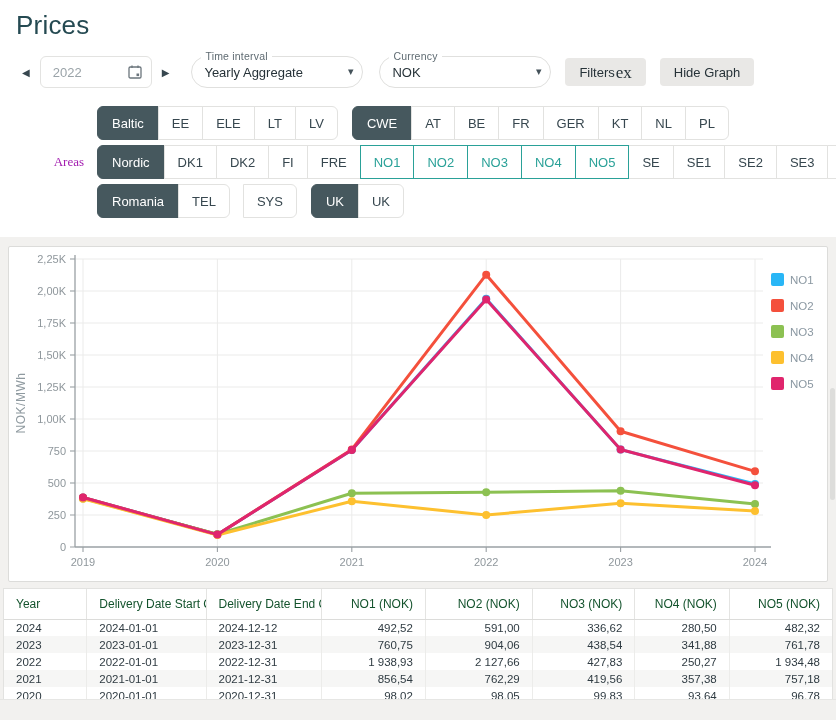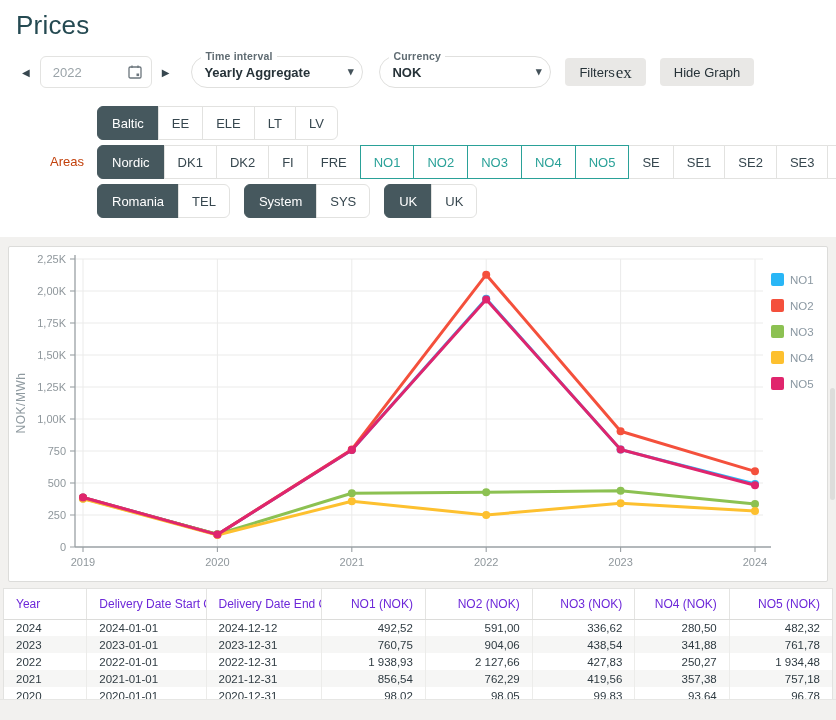--- a/index.html
+++ b/index.html
@@ -22,40 +22,40 @@
     display:flex; align-items:center; padding:0 8px 0 12px; margin:0 4px;
   }
   .year-box input {
     border:none; outline:none; width:100%; font-size:13px; color:#9aa3a8;
     font-family:"Liberation Sans", sans-serif; background:transparent;
   }
   .cal-icon { flex:0 0 auto; display:flex; cursor:pointer; }
 
   .float-select {
     position:relative; height:32px; background:#fff; border:1px solid #e0e0de; border-radius:16px;
-    display:flex; align-items:center; padding:0 26px 0 12px; width:172px; cursor:pointer;font-weight:bold;
+    display:flex; align-items:center; padding:0 26px 0 12px; width:172px; cursor:pointer;
   }
   .float-select .flabel {
     position:absolute; top:-7px; left:9px; background:#fff; padding:0 4px;
     font-size:10.5px; color:#5f6b72; letter-spacing:.2px;
   }
   .float-select .fvalue { font-size:13px; color:#263238; white-space:nowrap; }
   .float-select .caret { position:absolute; right:9px; top:8px; font-size:11px; color:#44525a; }
   .ml16 { margin-left:16px; }
 
   .gray-btn {
     margin-left:14px; height:28px; background:var(--btn-gray,#e9e8e6); border:none; border-radius:4px;
     font-size:13px; color:#263238; padding:0 14px; cursor:pointer; display:flex; align-items:center;
     font-family:"Liberation Sans", sans-serif;
   }
   .filters-suffix { font-family:Liberation Serif, serif; font-size:17px; line-height:1; margin-left:1px; }
 
   
   .areas { position:relative; margin-top:17px; padding-left:81px; }
-  .areas-label { position:absolute; left:12px; top:48px; width:56px; text-align:right; font-size:13px; color:#c2410c; }
+  .areas-label { position:absolute; left:12px; top:48px; width:56px; text-align:right; font-size:13px; color:#a21caf;font-family:Liberation Serif, serif; }
   .area-row { display:flex; gap:14px; margin-bottom:5px; }
   .btn-group { display:flex; }
   .area-btn {
     height:34px; background:#fff; border:1px solid #e2e2e0; margin-left:-1px;
     font-size:13px; color:#37474f; padding:0 13px; cursor:pointer; position:relative;
     font-family:"Liberation Sans", sans-serif; display:flex; align-items:center;
   }
   .btn-group .area-btn:last-child { border-radius:0 6px 6px 0; }
   .area-btn.leader {
     background:var(--dark,#46585e); color:#fff; border:1px solid var(--dark,#46585e);
@@ -68,21 +68,21 @@
   .chart-card {
     margin:9px 8px 0; background:#fff; border:1px solid #dcdcda; border-radius:2px;
     height:336px; overflow:hidden;
   }
   svg text { font-family:"Liberation Sans", sans-serif; }
 
   
   .table-card { margin:6px 3px 0; background:#fff; border:1px solid #e2e2e0; }
   table { width:100%; border-collapse:collapse; table-layout:fixed; }
   th {
-    font-size:12px; font-weight:400; color:#6d28d9; height:30px;
+    font-size:12px; font-weight:400; color:#14532d; height:30px;
     border-bottom:1px solid #dcdcda; border-right:1px solid #e4e4e2;
     padding:0 12px; white-space:nowrap; overflow:hidden; cursor:pointer; background:#fff;
   }
   th:last-child, td:last-child { border-right:none; }
   td {
     font-size:11.5px; color:#2f3b42; height:17px;
     border-right:1px solid #ececea; padding:0 12px; white-space:nowrap; overflow:hidden;
   }
   tr.alt td { background:#f6f6f5; }
   .al { text-align:left; } .ar { text-align:right; }
@@ -135,20 +135,30 @@
   <div class="areas">
     <span class="areas-label">Areas</span>
     <div id="area-rows">
         <div class="area-row">
           <div class="btn-group">
             <button class="area-btn leader">Baltic</button>
             <button class="area-btn">EE</button>
             <button class="area-btn">ELE</button>
             <button class="area-btn">LT</button>
             <button class="area-btn">LV</button>
+          </div>
+          <div class="btn-group">
+            <button class="area-btn leader">CWE</button>
+            <button class="area-btn">AT</button>
+            <button class="area-btn">BE</button>
+            <button class="area-btn">FR</button>
+            <button class="area-btn">GER</button>
+            <button class="area-btn">KT</button>
+            <button class="area-btn">NL</button>
+            <button class="area-btn">PL</button>
           </div>
         </div>
         <div class="area-row">
           <div class="btn-group">
             <button class="area-btn leader">Nordic</button>
             <button class="area-btn">DK1</button>
             <button class="area-btn">DK2</button>
             <button class="area-btn">FI</button>
             <button class="area-btn">FRE</button>
             <button class="area-btn selected">NO1</button>
@@ -162,21 +172,20 @@
             <button class="area-btn">SE3</button>
             <button class="area-btn">SE4</button>
           </div>
         </div>
         <div class="area-row">
           <div class="btn-group">
             <button class="area-btn leader">Romania</button>
             <button class="area-btn">TEL</button>
           </div>
           <div class="btn-group">
-            <button class="area-btn leader">System</button>
             <button class="area-btn">SYS</button>
           </div>
           <div class="btn-group">
             <button class="area-btn leader">UK</button>
             <button class="area-btn">UK</button>
           </div>
         </div>
       </div>
   </div>
 </div>

